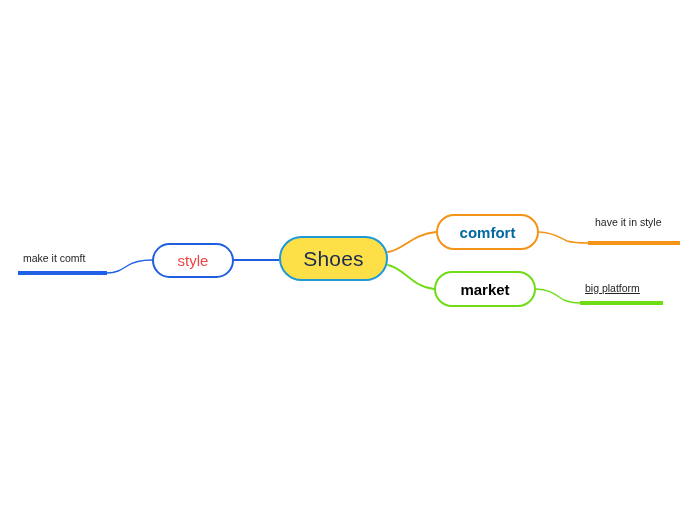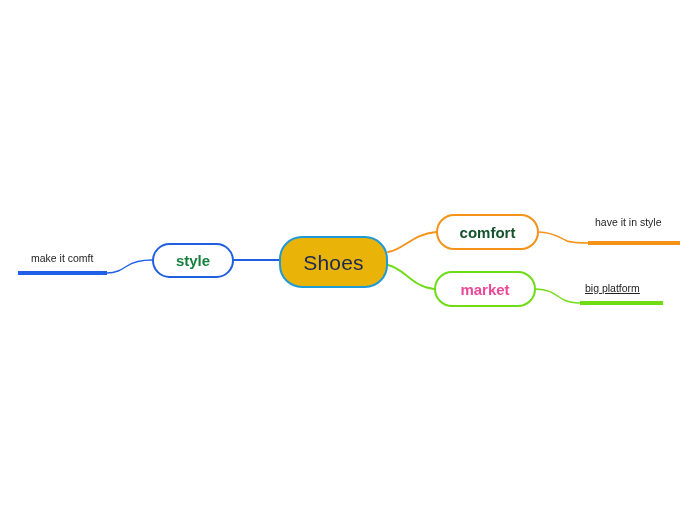--- a/index.html
+++ b/index.html
@@ -39,91 +39,91 @@
   .node-label {
     display: block;
     line-height: 1;
   }
 
   
   #node-root {
     left: 279px;
     top: 236px;
     width: 109px;
-    height: 52px;
+    height: 45px;
     border-width: 2px;
     border-color: #1f9ad6;
     border-radius: 23px;
-    background: #eab308;
+    background: #fde047;
   }
   #node-root .node-label {
     color: #1b2a52;
     font-size: 21px;
     font-weight: 500;
     letter-spacing: 0.2px;
   }
 
   
   #node-style {
     left: 152px;
     top: 243px;
     width: 82px;
     height: 35px;
     border-width: 2px;
     border-color: #1f5fe0;
     border-radius: 18px;
   }
   #node-style .node-label {
-    color: #15803d;
+    color: #ef4444;
     font-size: 15px;
-    font-weight: 700;
+    font-weight: 400;
   }
 
   
   #node-comfort {
     left: 436px;
     top: 214px;
     width: 103px;
     height: 36px;
     border-width: 2px;
     border-color: #f59318;
     border-radius: 18px;
   }
   #node-comfort .node-label {
-    color: #14532d;
+    color: #0369a1;
     font-size: 15px;
     font-weight: 600;
   }
 
   
   #node-market {
     left: 434px;
     top: 271px;
     width: 102px;
     height: 36px;
     border-width: 2px;
     border-color: #6fdc16;
     border-radius: 18px;
   }
   #node-market .node-label {
-    color: #ec4899;
+    color: #000000;
     font-size: 15px;
     font-weight: 600;
     text-align: right;
   }
 
   
   .leaf-label {
     position: absolute;
     color: #242424;
     font-size: 10.5px;
     line-height: 1;
     white-space: nowrap;
   }
-  #leaf-comft-label { left: 31px; top: 253px; }
+  #leaf-comft-label { left: 23px; top: 253px; }
   #leaf-style-label { left: 595px; top: 217px; }
   #leaf-platform-label { left: 585px; top: 283px; text-decoration: underline; }
 </style>
 </head>
 <body>
 
 <div id="canvas">
 
   <svg class="edges" viewBox="0 0 696 520" width="696" height="520" xmlns="http://www.w3.org/2000/svg">
 

